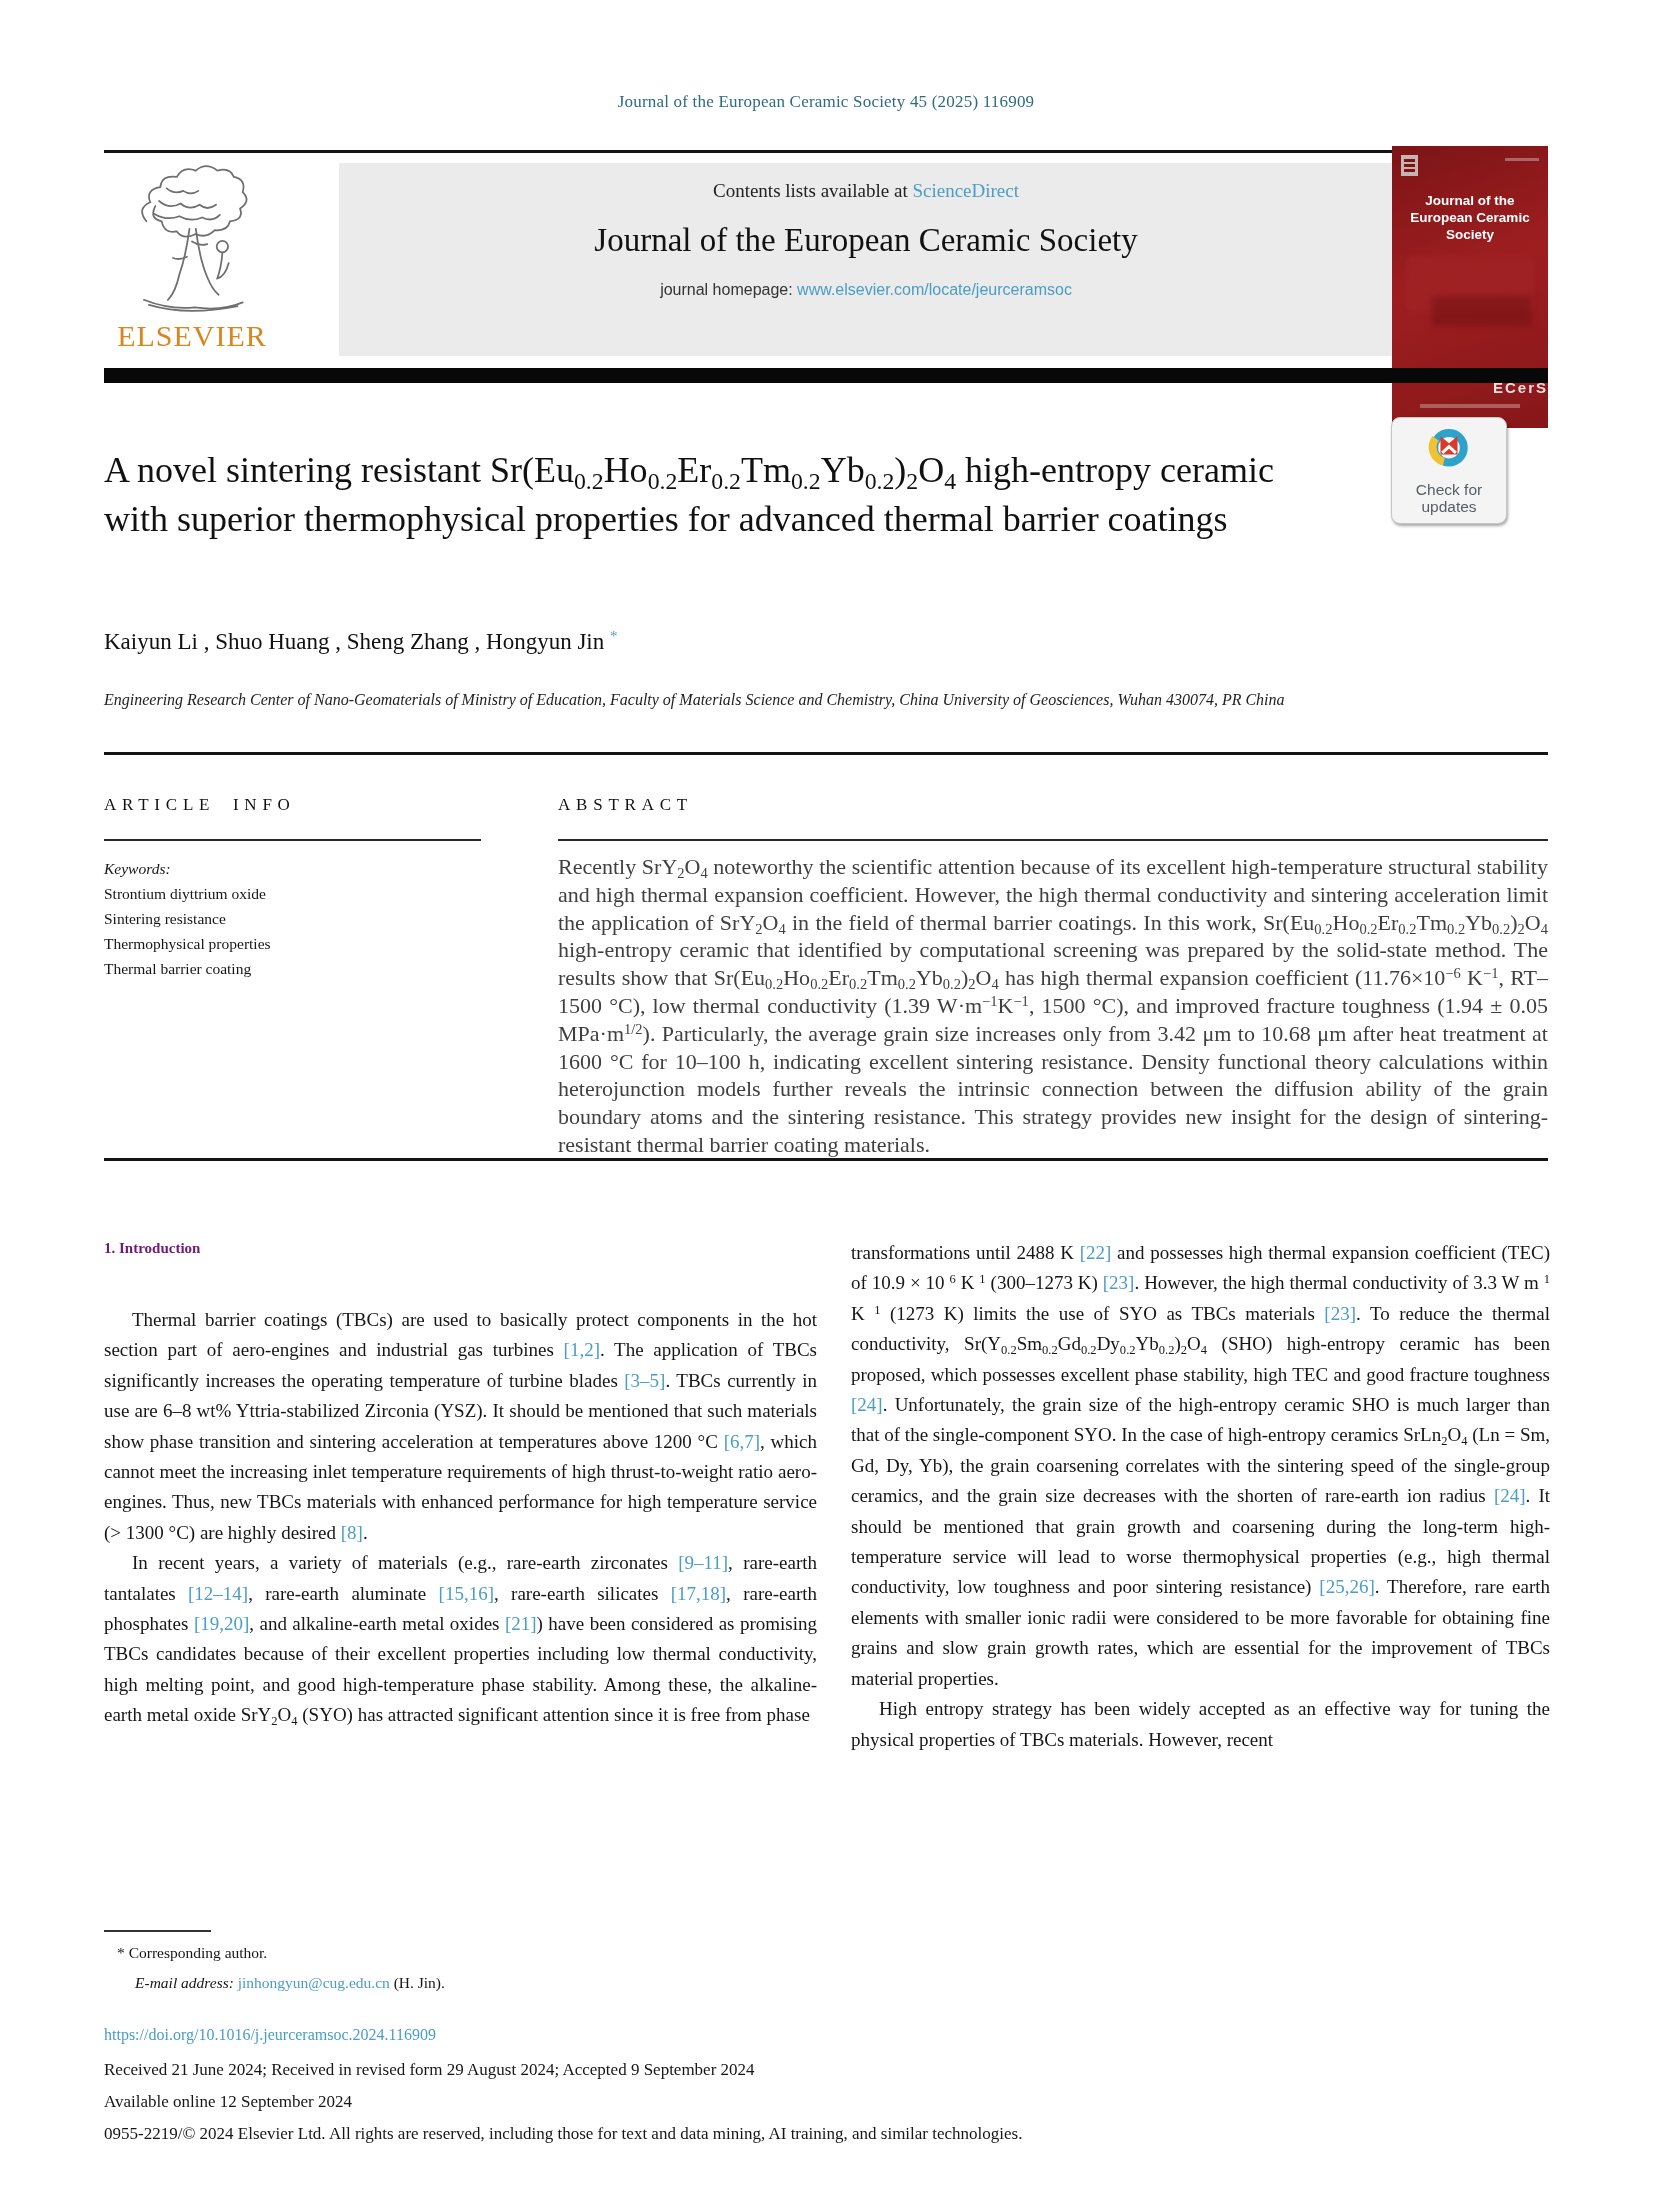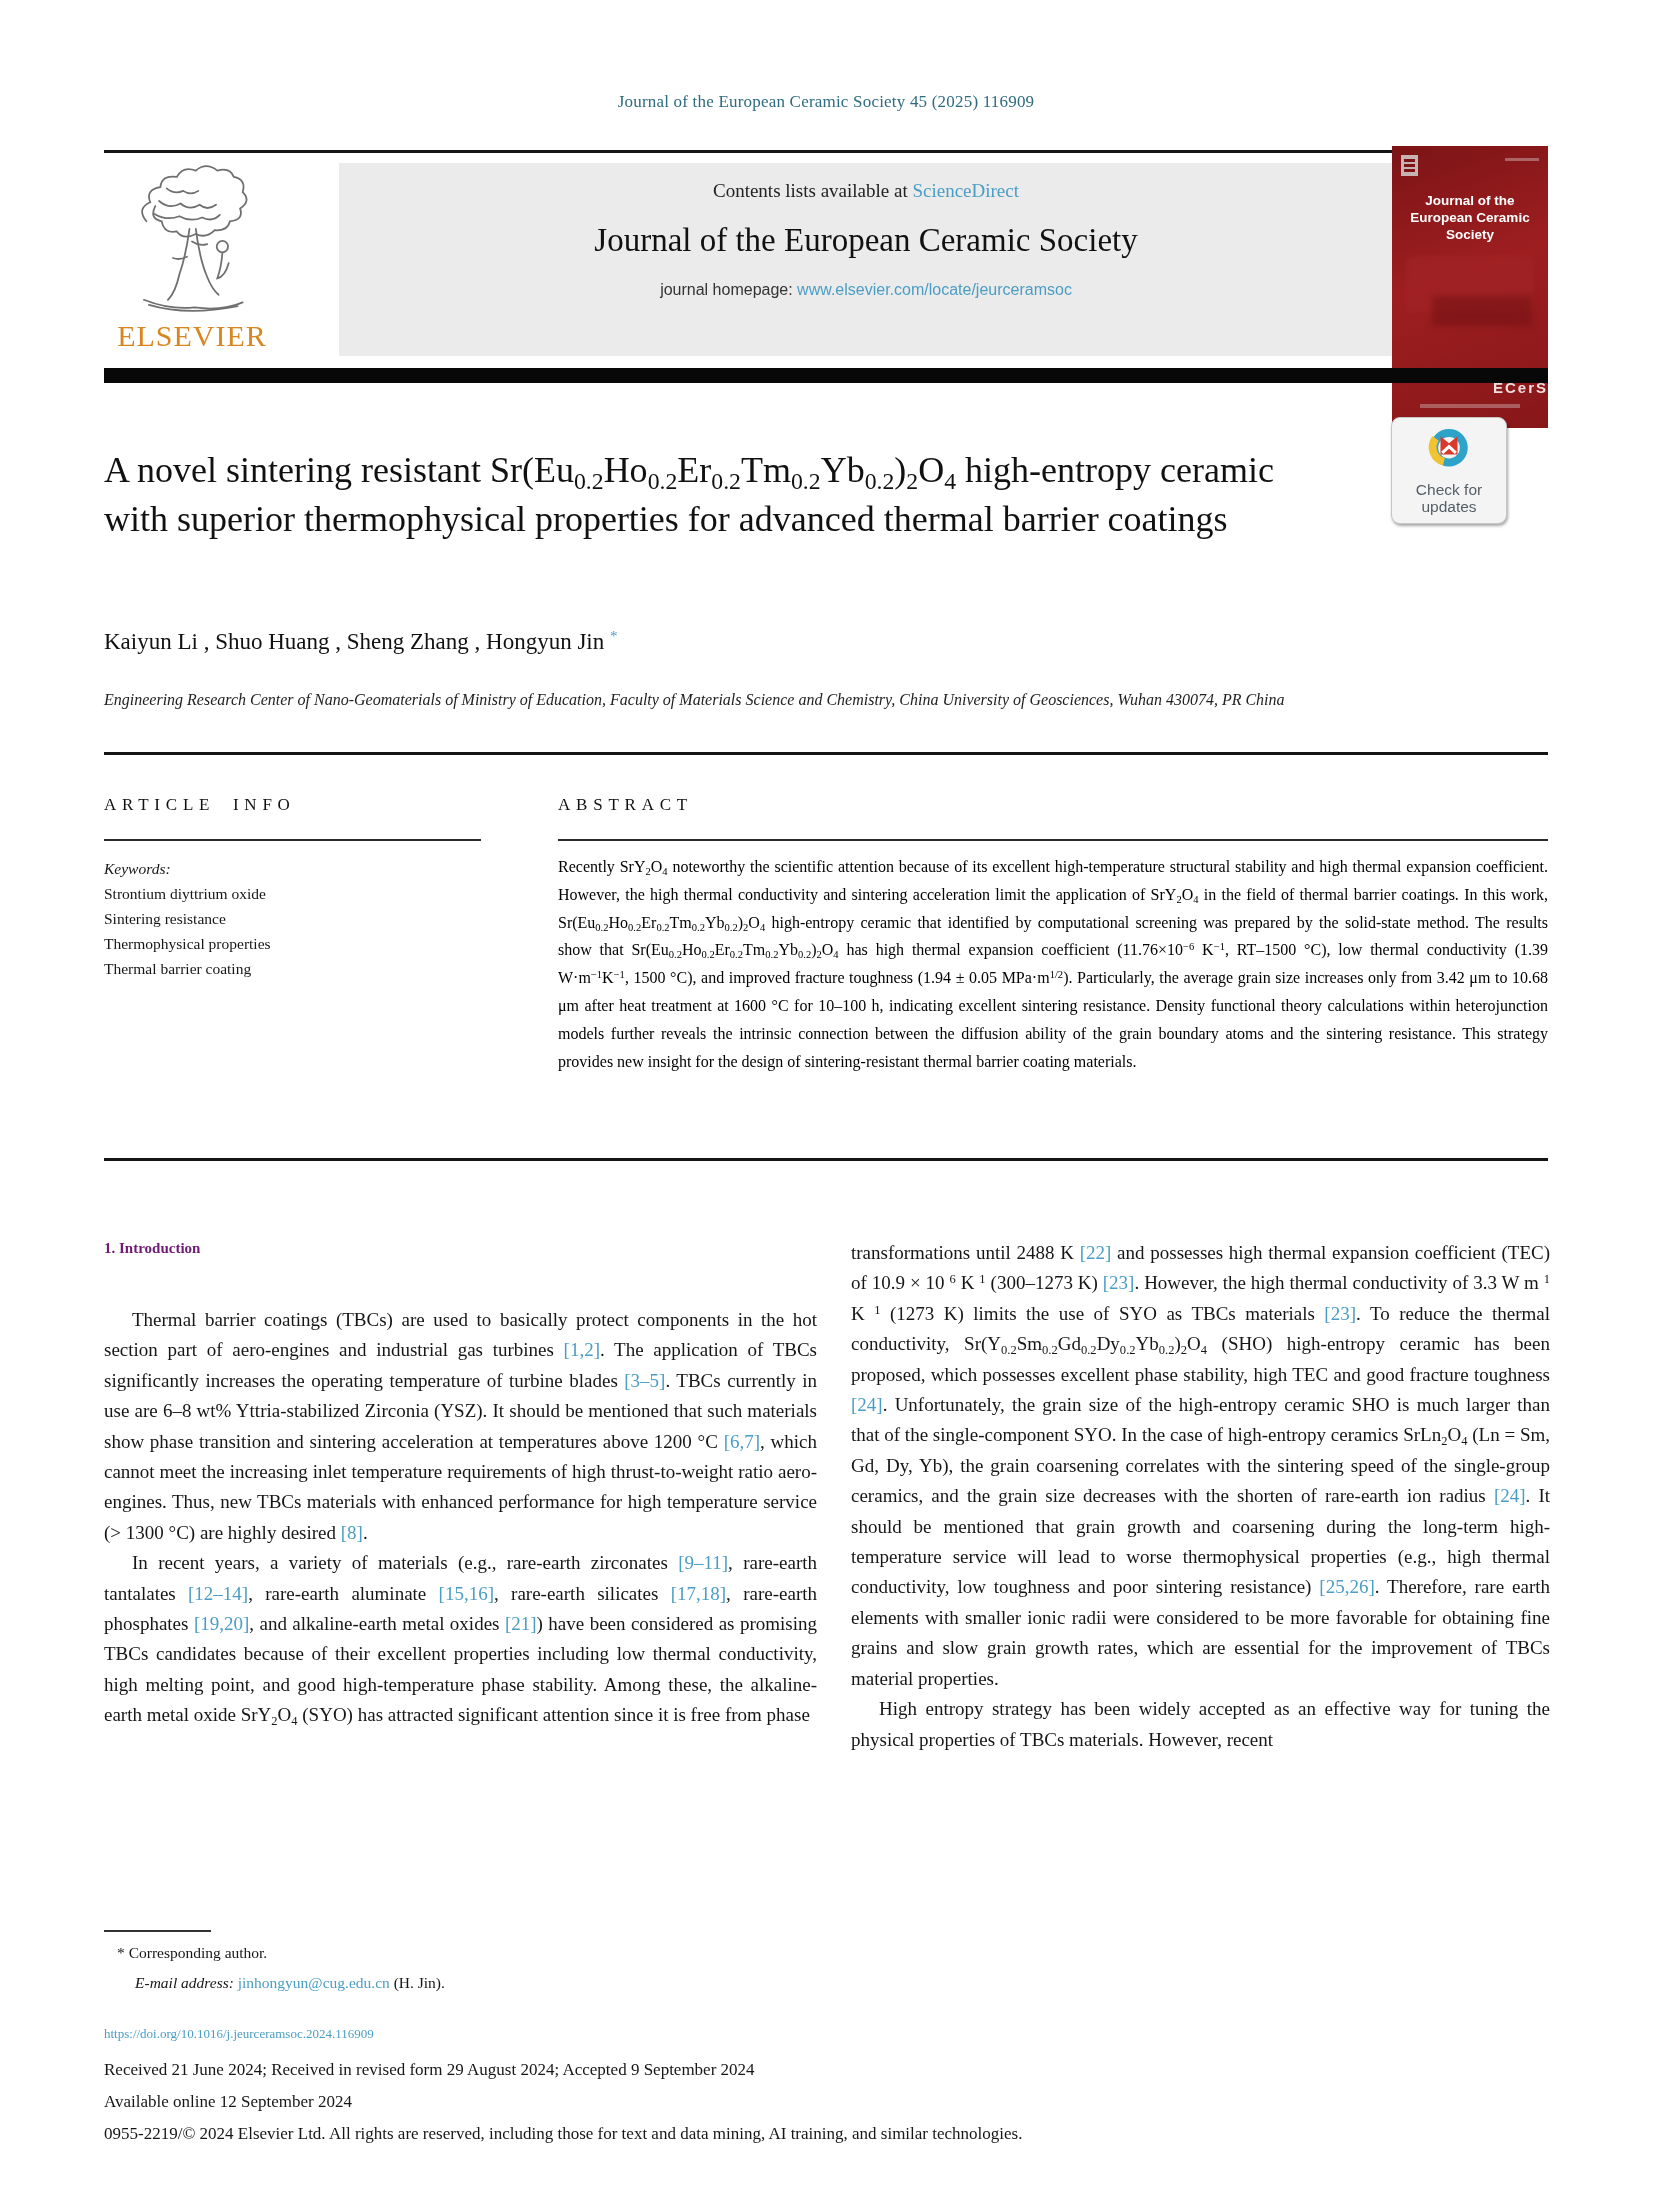--- a/index.html
+++ b/index.html
@@ -47,36 +47,36 @@
 
   
   .col-head{top:795px;font-size:17px;letter-spacing:0.34em;word-spacing:0.45em;color:#111;}
   .info-head{left:104px;}
   .abs-head{left:558px;}
   .head-rule{top:839px;height:2px;background:#2a2a2a;}
   .hr-info{left:104px;width:377px;}
   .hr-abs{left:558px;width:990px;}
   .keywords{left:104px;top:856px;width:390px;font-size:15.5px;line-height:25px;color:#161616;}
   .kw-label{font-style:italic;}
-  .abs-text{left:558px;top:853px;width:990px;font-size:16px;line-height:27.8px;text-align:justify;color:#000000;}
+  .abs-text{left:558px;top:853px;width:990px;font-size:22px;line-height:27.8px;text-align:justify;color:#404040;}
   .rule-abs{left:104px;top:1158px;width:1444px;height:3px;background:#141414;}
 
   
   .body-left{left:104px;top:1238px;width:713px;}
   .body-right{left:851px;top:1238px;width:699px;}
   .bodycol p{font-size:19px;line-height:30.4px;text-align:justify;margin:0;color:#161616;}
   .bodycol p.indent{text-indent:28px;}
   h2.intro-head{font-size:15px;font-weight:bold;margin:2px 0 48px 0;color:#701a75;}
 
   
   .fn-rule{left:104px;top:1930px;width:107px;height:2px;background:#333;}
   .fn1{left:117px;top:1944px;font-size:15.5px;color:#161616;}
   .fn2{left:135px;top:1974px;font-size:15.5px;color:#161616;}
   .fn2 .lbl{font-style:italic;}
-  .doi{left:104px;top:2026px;font-size:13px;}
+  .doi{left:104px;top:2026px;font-size:16px;}
   .ft{font-size:17px;color:#161616;}
   .received{left:104px;top:2060px;}
   .available{left:104px;top:2092px;}
   .copyright{left:104px;top:2124px;width:1400px;}
 </style>
 </head>
 <body>
 
 <div class="page">
 

